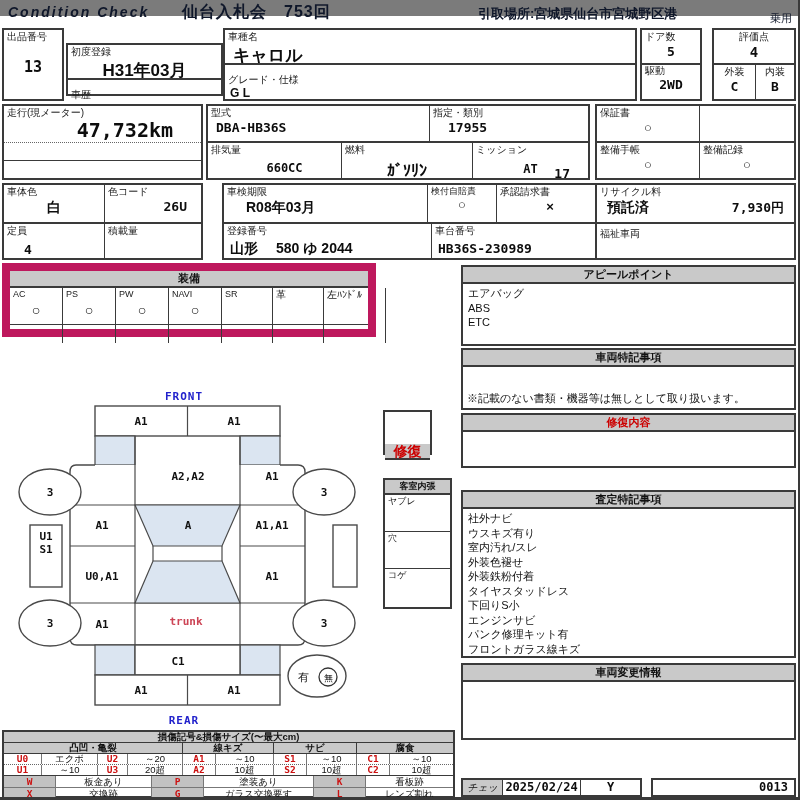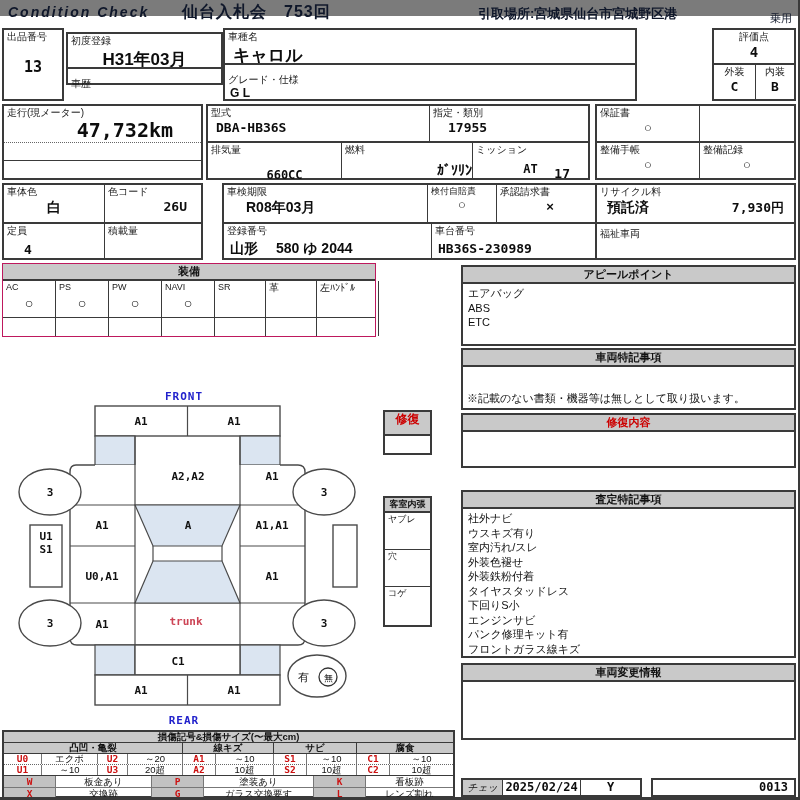--- a/index.html
+++ b/index.html
@@ -22,21 +22,21 @@
   .jval { font-weight:bold; color:#0d0d0d; white-space:nowrap; }
   .cen { text-align:center; }
   .hdiv { position:absolute; left:0; right:0; border-top:2px solid #3a3a3a; }
   .hdr { background:#c9c9c9; border-bottom:2px solid #3a3a3a; text-align:center;
          font-size:11px; font-weight:bold; line-height:15px; height:17px; }
   .hdr.red { color:#cc0000; }
   .panel-items { padding:2px 5px; font-size:11px; line-height:14.5px; }
   .note { position:absolute; left:4px; bottom:2px; font-size:11px; }
 
   
-  #equip { position:absolute; left:2px; top:263px; width:374px; height:74px; border:1px solid #be185d; background:#fff; }
+  #equip { position:absolute; left:2px; top:263px; width:374px; height:74px; border:8px solid #be185d; background:#fff; }
   #equip .cols { display:grid; grid-template-columns:53px 53px 53px 53px 51px 51px 62px auto; height:55px; }
   #equip .cell { border-right:1.5px solid #3a3a3a; position:relative; }
   #equip .cell:last-child { border-right:none; }
   #equip .cell .mark { position:absolute; left:0; right:0; top:14px; text-align:center; font-size:14px; font-weight:bold; }
   #equip .erow { position:absolute; left:0; right:0; top:53px; border-top:1.5px solid #3a3a3a; }
 
   
   #legend { position:absolute; left:2px; top:730px; width:453px; height:68px; border:2px solid #3a3a3a; background:#fff; font-size:9.5px; }
   #legend .trow { background:#c9c9c9; border-bottom:1.5px solid #3a3a3a; text-align:center; height:11px; line-height:10px; font-weight:bold; }
   #legend .grow { display:grid; grid-template-columns:179px 91px 83px auto; background:#c9c9c9; border-bottom:1.5px solid #3a3a3a; height:11px; line-height:10px; text-align:center; font-weight:bold; }
@@ -81,35 +81,42 @@
     <span class="auction">仙台入札会　753回</span>
     <span class="pickup">引取場所:宮城県仙台市宮城野区港</span>
     <span class="usage">乗用</span>
   </div>
 
   <div class="box" style="left:2px;top:28px;width:62px;height:73px;">
     <div class="lbl">出品番号</div>
     <div class="val cen" style="font-size:15px;margin-top:14px;">13</div>
   </div>
 
-  <div class="box" style="left:66px;top:32px;width:157px;height:53px;">
+  <div class="box" style="left:66px;top:43px;width:157px;height:53px;">
     <div class="lbl">初度登録</div>
     <div class="jval cen" style="font-size:17px;">H31年03月</div>
     <div class="hdiv" style="top:33px;"></div>
     <div class="lbl" style="margin-top:6px;">車歴</div>
   </div>
 
   <div class="box" style="left:223px;top:28px;width:414px;height:73px;">
     <div class="lbl">車種名</div>
     <div class="jval" style="font-size:17px;padding-left:8px;">キャロル</div>
     <div class="hdiv" style="top:33px;"></div>
     <div class="lbl" style="margin-top:6px;">グレード・仕様</div>
     <div class="jval" style="font-size:12px;padding-left:5px;">G L</div>
   </div>
 
+  <div class="box" style="left:640px;top:28px;width:62px;height:73px;">
+    <div class="lbl">ドア数</div>
+    <div class="val cen" style="font-size:13px;">5</div>
+    <div class="hdiv" style="top:33px;"></div>
+    <div class="lbl" style="margin-top:5px;">駆動</div>
+    <div class="val cen" style="font-size:13px;">2WD</div>
+  </div>
 
   <div class="box" style="left:712px;top:28px;width:84px;height:73px;">
     <div class="lbl cen">評価点</div>
     <div class="val cen" style="font-size:14px;">4</div>
     <div class="hdiv" style="top:33px;"></div>
     <div style="position:absolute;left:0;top:35px;bottom:0;width:41px;">
       <div class="lbl cen">外装</div>
       <div class="val cen" style="font-size:13px;">C</div>
     </div>
     <div style="position:absolute;left:41px;top:35px;bottom:0;right:0;border-left:1.5px solid #3a3a3a;">
@@ -131,25 +138,25 @@
       <div class="val" style="font-size:13px;padding-left:8px;">DBA-HB36S</div>
     </div>
     <div style="position:absolute;left:221px;top:0;right:0;height:35px;border-left:1.5px solid #3a3a3a;">
       <div class="lbl">指定・類別</div>
       <div class="val" style="font-size:13px;position:absolute;left:18px;top:14px;">17955</div>
       <div class="val" style="font-size:13px;position:absolute;right:18px;top:14px;margin-top:46px;">17</div>
     </div>
     <div class="hdiv" style="top:35px;"></div>
     <div style="position:absolute;left:0;top:37px;bottom:0;width:133px;">
       <div class="lbl">排気量</div>
-      <div class="val cen" style="font-size:12px;margin-top:11px;padding-left:20px;">660CC</div>
+      <div class="val cen" style="font-size:12px;margin-top:4px;padding-left:20px;">660CC</div>
     </div>
     <div style="position:absolute;left:133px;top:37px;bottom:0;width:131px;border-left:1.5px solid #3a3a3a;">
       <div class="lbl">燃料</div>
-      <div class="jval cen" style="font-size:14px;margin-top:5px;text-align:right;">ｶﾞｿﾘﾝ</div>
+      <div class="jval cen" style="font-size:16px;margin-top:5px;">ｶﾞｿﾘﾝ</div>
     </div>
     <div style="position:absolute;left:264px;top:37px;bottom:0;right:0;border-left:1.5px solid #3a3a3a;">
       <div class="lbl">ミッション</div>
       <div class="val cen" style="font-size:12px;margin-top:5px;">AT</div>
     </div>
   </div>
 
   <div class="box" style="left:595px;top:104px;width:201px;height:76px;">
     <div style="position:absolute;left:0;top:0;width:102px;height:35px;">
       <div class="lbl">保証書</div>
@@ -292,24 +299,24 @@
       <div>フロントガラス線キズ</div>
     </div>
   </div>
 
   <div class="box" style="left:461px;top:663px;width:335px;height:77px;">
     <div class="hdr">車両変更情報</div>
     <div class="panel-items"></div>
   </div>
 
   <div class="box" style="left:383px;top:410px;width:49px;height:45px;">
-    <div class="hdr red" style="font-size:12px;height:24px;line-height:14px;">修復</div>
-  </div>
-
-  <div class="box" style="left:383px;top:496px;width:49px;height:131px;">
+    <div class="hdr red" style="font-size:14px;height:16px;line-height:14px;margin-top:32px;">修復</div>
+  </div>
+
+  <div class="box" style="left:383px;top:478px;width:69px;height:131px;">
     <div class="hdr" style="font-size:9px;height:15px;line-height:13px;">客室内張</div>
     <div style="height:37px;border-bottom:1.5px solid #3a3a3a;">
       <div class="lbl lbl-sm">ヤブレ</div>
     </div>
     <div style="height:37px;border-bottom:1.5px solid #3a3a3a;">
       <div class="lbl lbl-sm">穴</div>
     </div>
     <div style="height:37px;">
       <div class="lbl lbl-sm">コゲ</div>
     </div>

